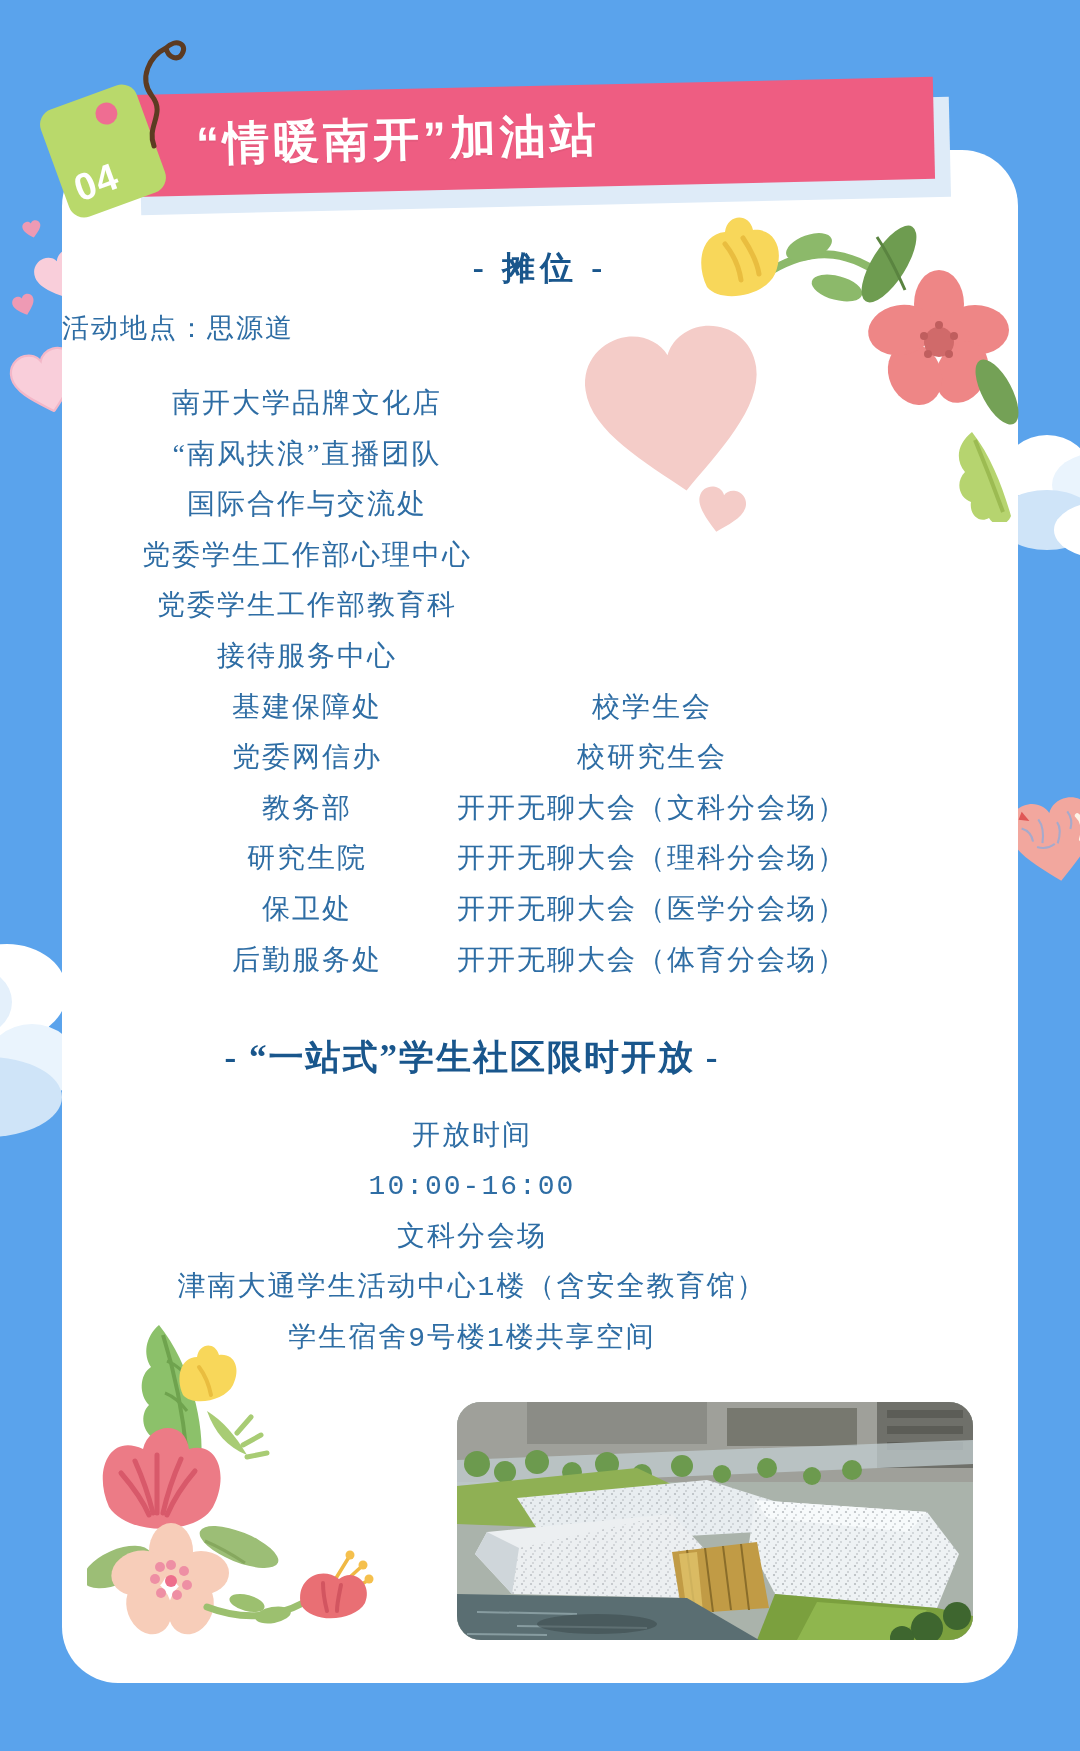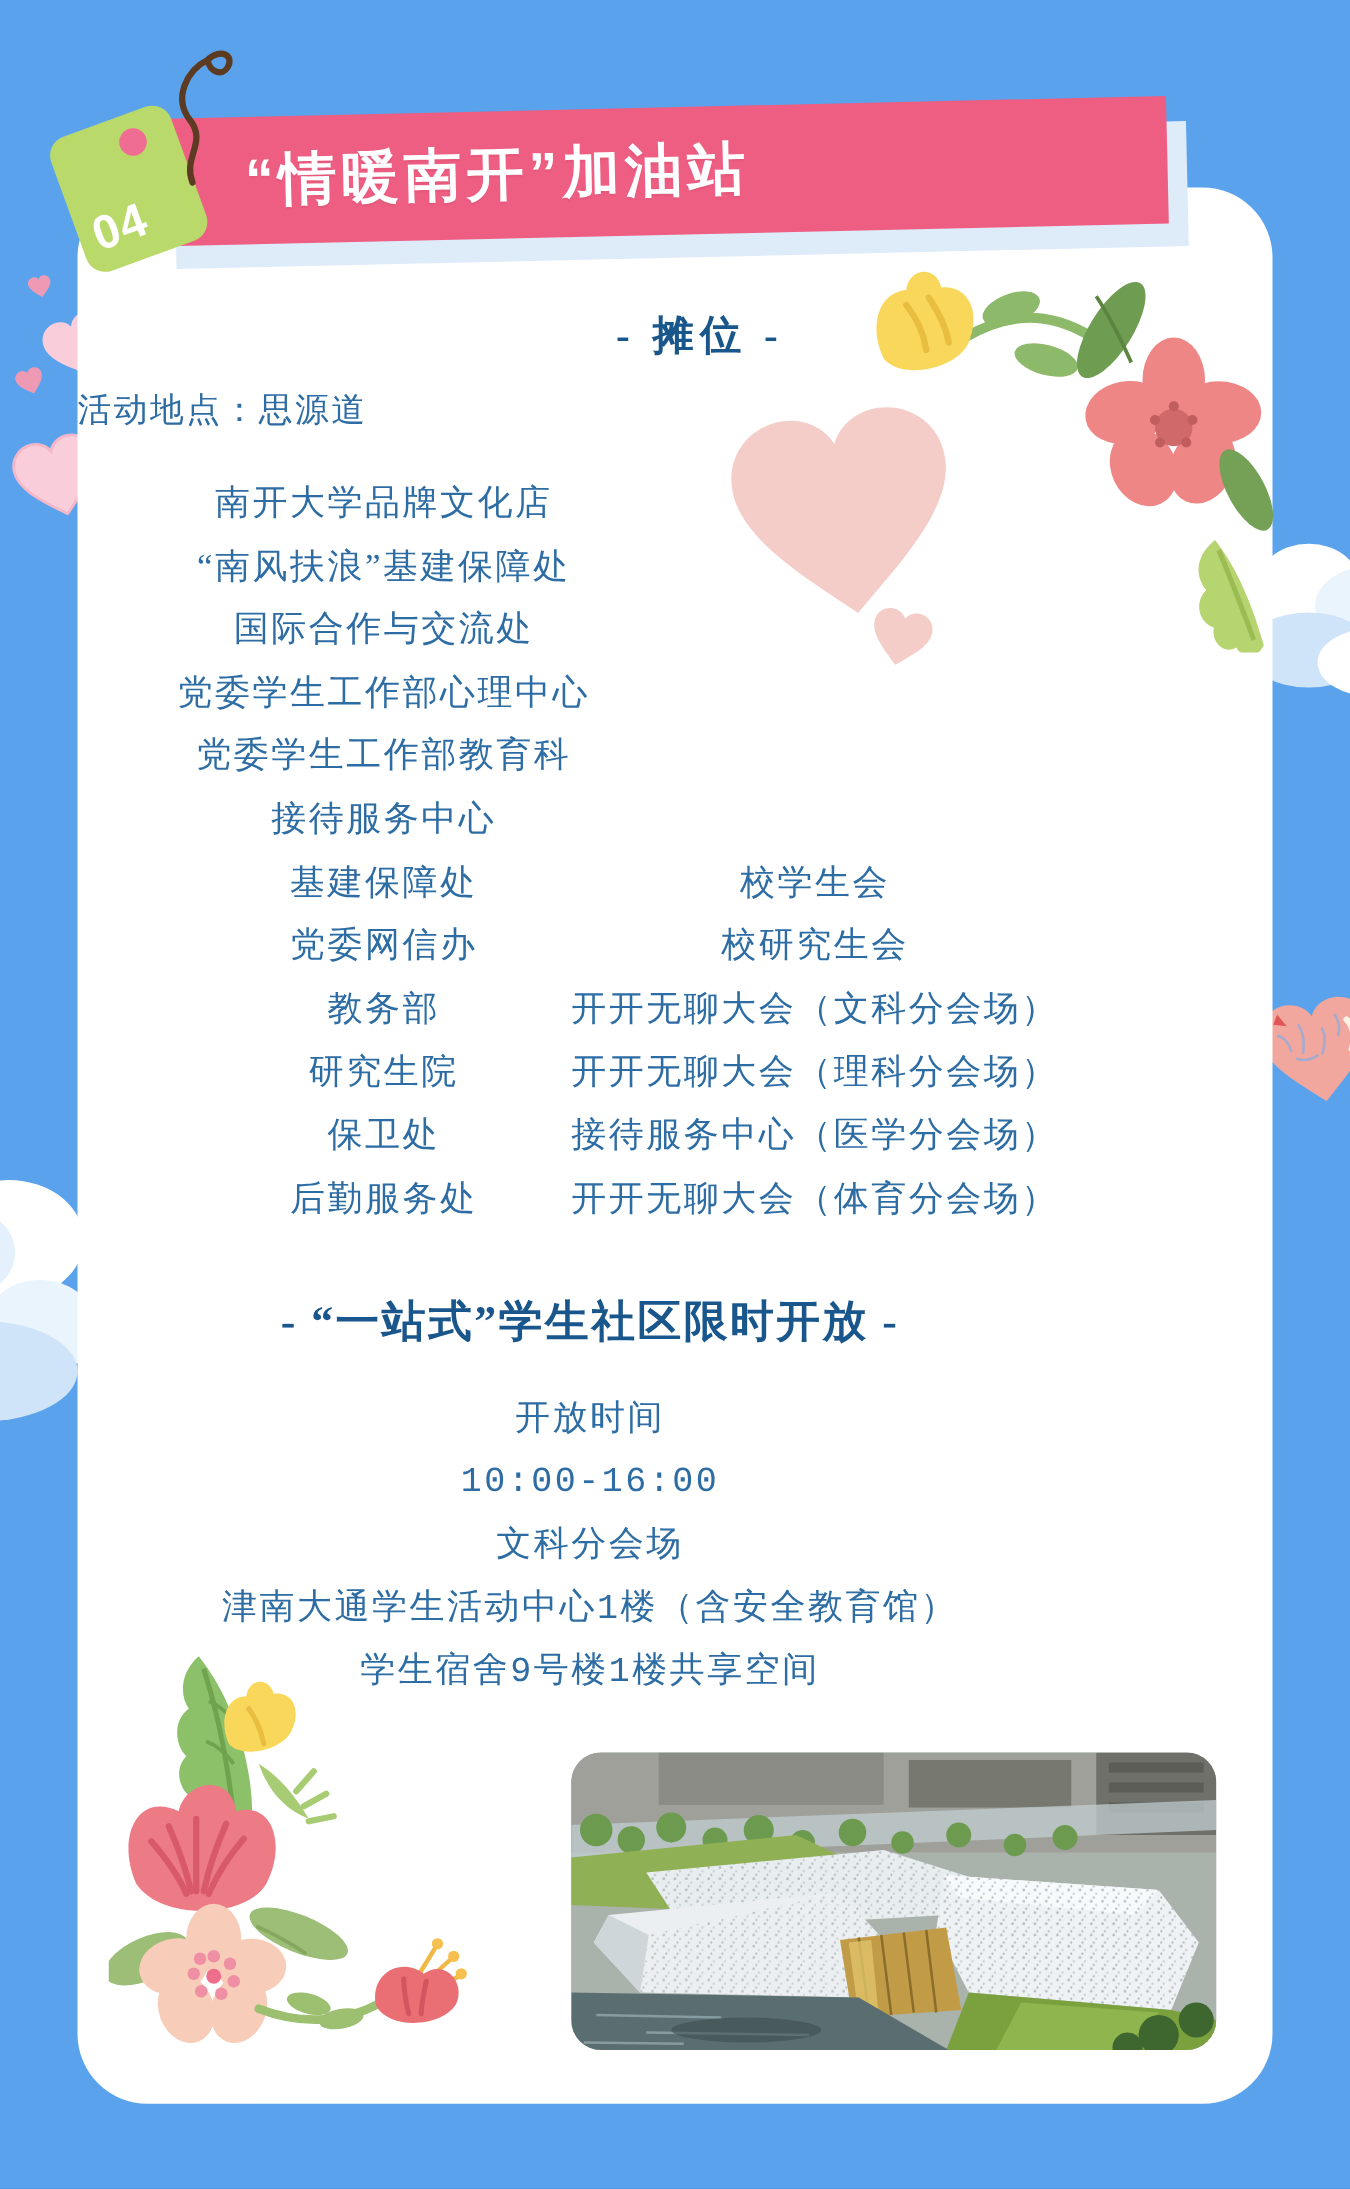--- a/index.html
+++ b/index.html
@@ -42,21 +42,20 @@
   .tag-number{
     position:absolute; left:12px; bottom:8px; color:#ffffff;
     font-size:38px; font-weight:bold; letter-spacing:1px;
     font-family:"Liberation Sans","DejaVu Sans",sans-serif;
   }
   .string-svg{left:126px; top:36px; z-index:7;}
   
   .s-heading{
     width:956px; text-align:center; color:#19568C; font-weight:bold;
     letter-spacing:5px;
-    padding-left:20px;
   }
   .s1-heading{top:96px; font-size:33px;}
   .s1-location{
     top:160px; width:956px; color:#2E6DA4;
     font-size:27px; letter-spacing:2px;
   }
   .col{display:flex; flex-direction:column;}
   .row{
     height:50.6px; line-height:50.6px; text-align:center;
     color:#2E6DA4; font-size:28px; letter-spacing:2px; white-space:nowrap;
@@ -120,38 +119,38 @@
     <path d="M25 8c1.5 2 1.5 5 0 8" stroke="#FDF3E7" stroke-width="1.6" fill="none" stroke-linecap="round"></path>
   </svg>
 
   <div class="abs card">
 
     <div class="abs s-heading s1-heading">- 摊位 -</div>
     <div class="abs s1-location">活动地点：思源道</div>
 
     <div class="abs col left-col">
       <div class="row">南开大学品牌文化店</div>
-      <div class="row">“南风扶浪”基建保障处</div>
+      <div class="row">“南风扶浪”直播团队</div>
       <div class="row">国际合作与交流处</div>
       <div class="row">党委学生工作部心理中心</div>
       <div class="row">党委学生工作部教育科</div>
       <div class="row">接待服务中心</div>
       <div class="row">基建保障处</div>
       <div class="row">党委网信办</div>
       <div class="row">教务部</div>
       <div class="row">研究生院</div>
       <div class="row">保卫处</div>
       <div class="row">后勤服务处</div>
     </div>
     <div class="abs col right-col">
       <div class="row">校学生会</div>
       <div class="row">校研究生会</div>
       <div class="row">开开无聊大会（文科分会场）</div>
       <div class="row">开开无聊大会（理科分会场）</div>
-      <div class="row">接待服务中心（医学分会场）</div>
+      <div class="row">开开无聊大会（医学分会场）</div>
       <div class="row">开开无聊大会（体育分会场）</div>
     </div>
 
     <div class="abs s2-wrap">
       <span class="s2-heading">- “一站式”学生社区限时开放 -</span>
     </div>
     <div class="abs col s2-lines">
       <div class="row">开放时间</div>
       <div class="row">10:00-16:00</div>
       <div class="row">文科分会场</div>

